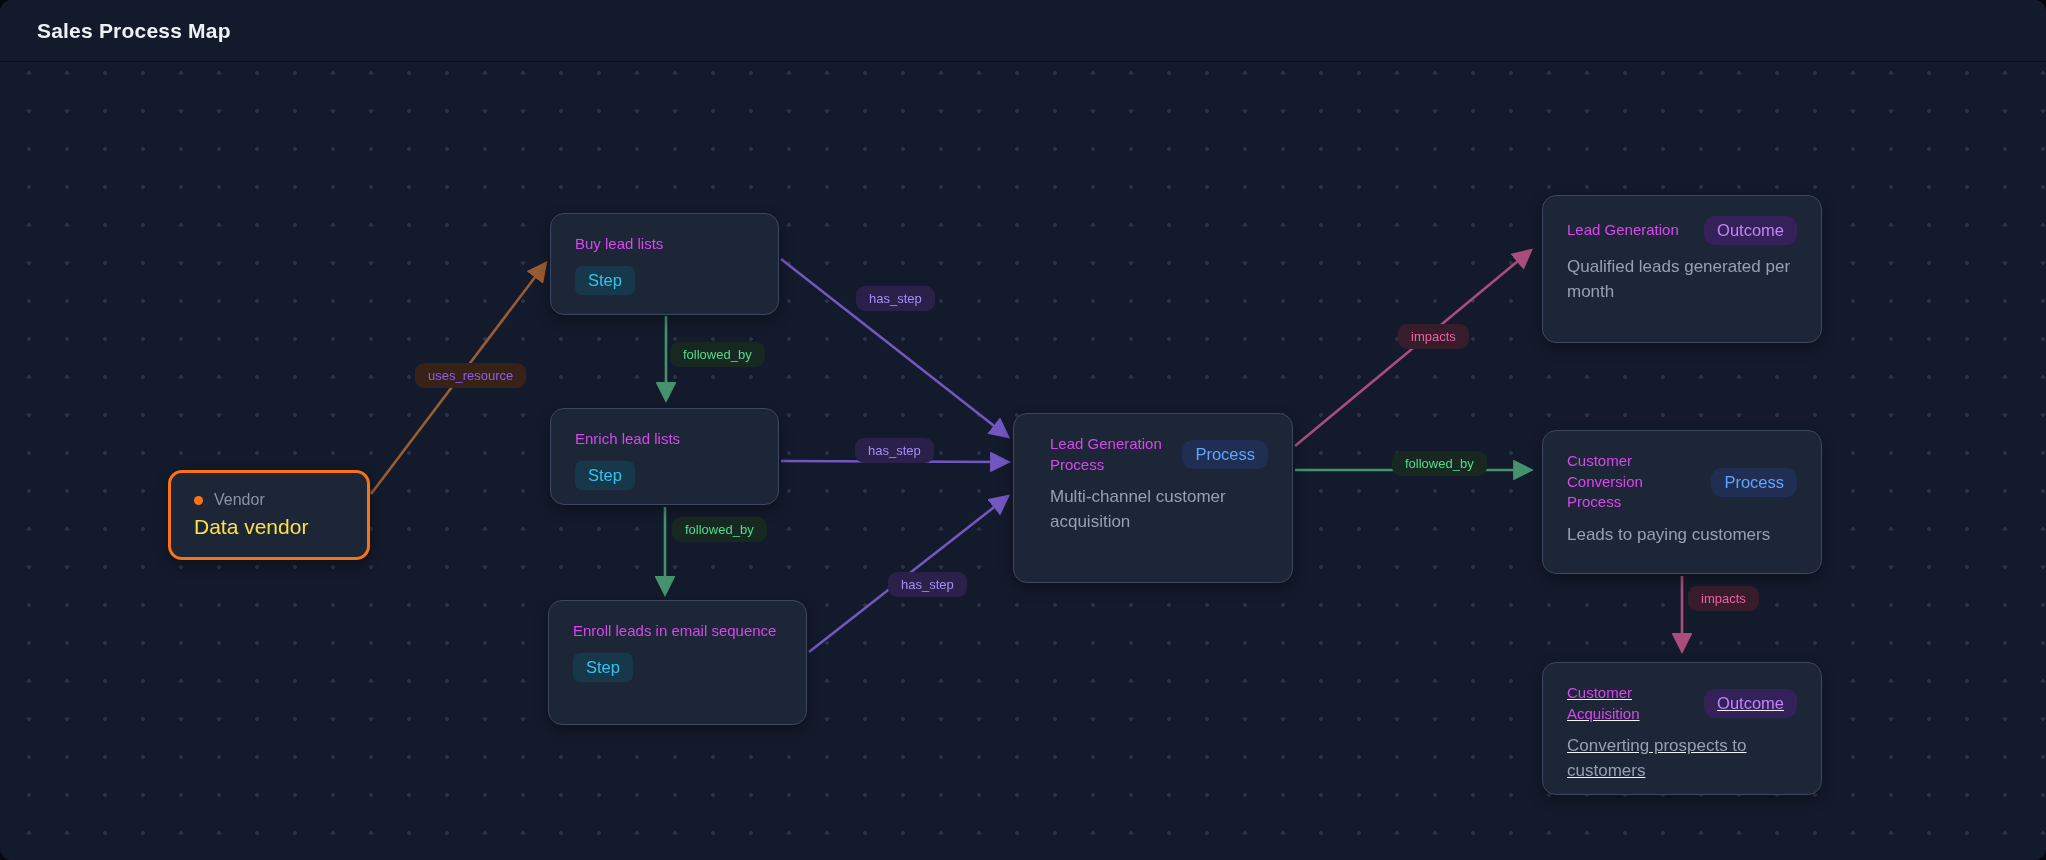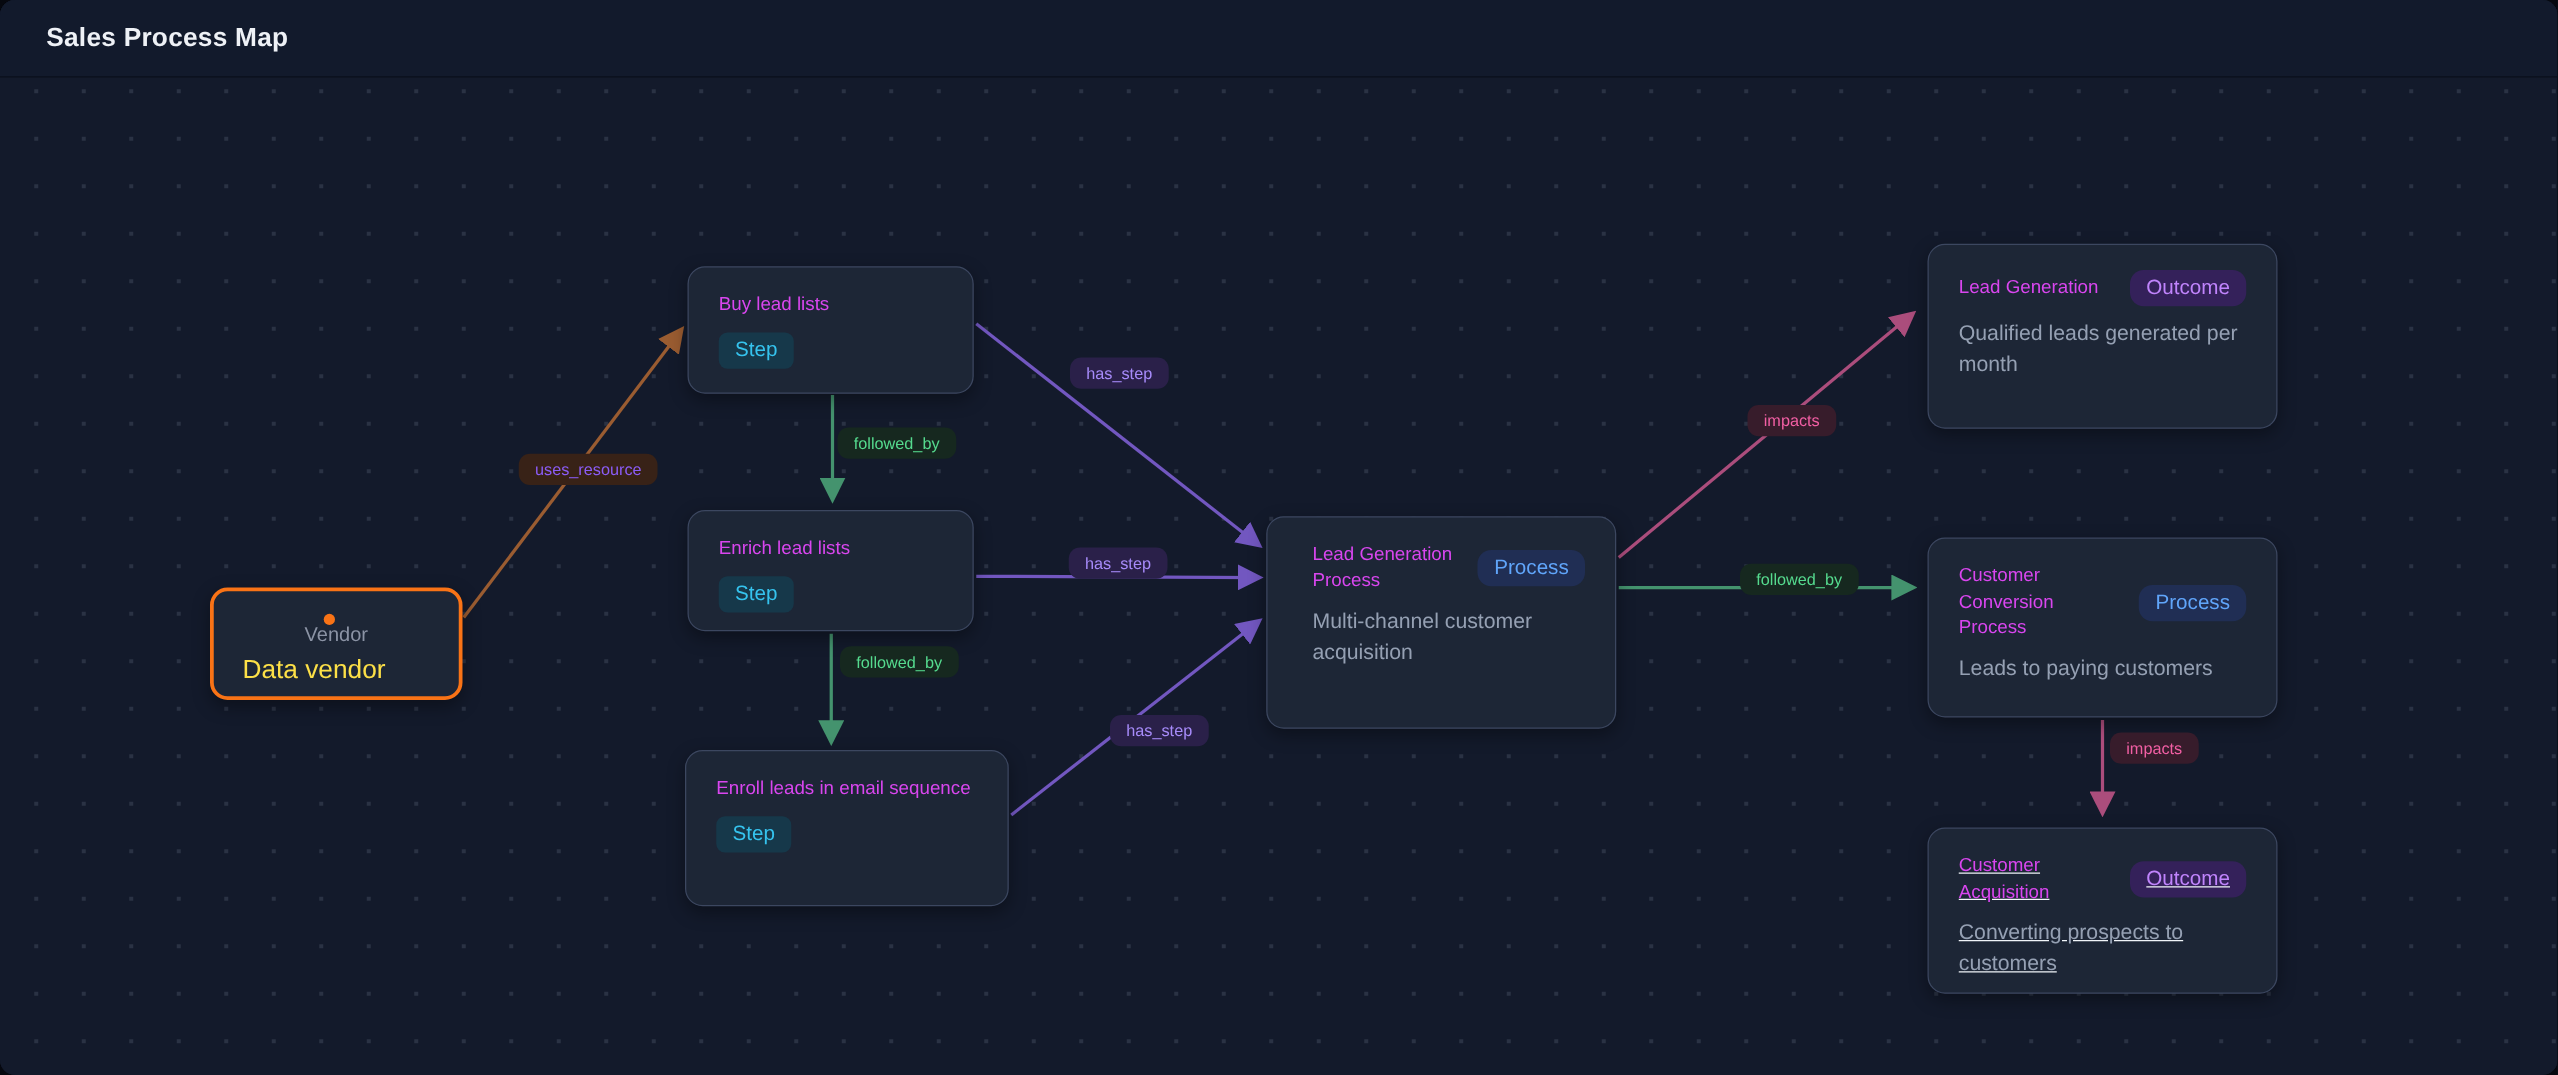--- a/index.html
+++ b/index.html
@@ -37,21 +37,21 @@
   .n-title{font-size:15px;line-height:1.38;color:#d946ef;font-weight:500;}
   .n-head{display:flex;align-items:center;}
   .n-head .n-title{flex:1;}
   .n-desc{margin-top:10px;font-size:17px;line-height:1.45;color:#95a0b3;}
   .badge{
     display:inline-block;font-size:16.5px;font-weight:500;
     padding:5px 13px;border-radius:8px;white-space:nowrap;
   }
   .step-badge{margin-top:11px;border-radius:7px;}
   .n-head .badge{margin-left:12px;border-radius:11px;}
-  .v-type{display:flex;align-items:center;font-size:16px;color:#8b93a5;flex-direction:column;}
+  .v-type{display:flex;align-items:center;font-size:16px;color:#8b93a5;}
   .v-dot{width:9px;height:9px;border-radius:50%;background:#f97316;margin-right:11px;}
   .v-name{margin-top:6px;font-size:21px;color:#fde047;}
   .edge-label{
     position:absolute;z-index:8;white-space:nowrap;
     font-size:13px;padding:5px 13px;border-radius:9px;
   }
 </style>
 </head>
 <body>
 

